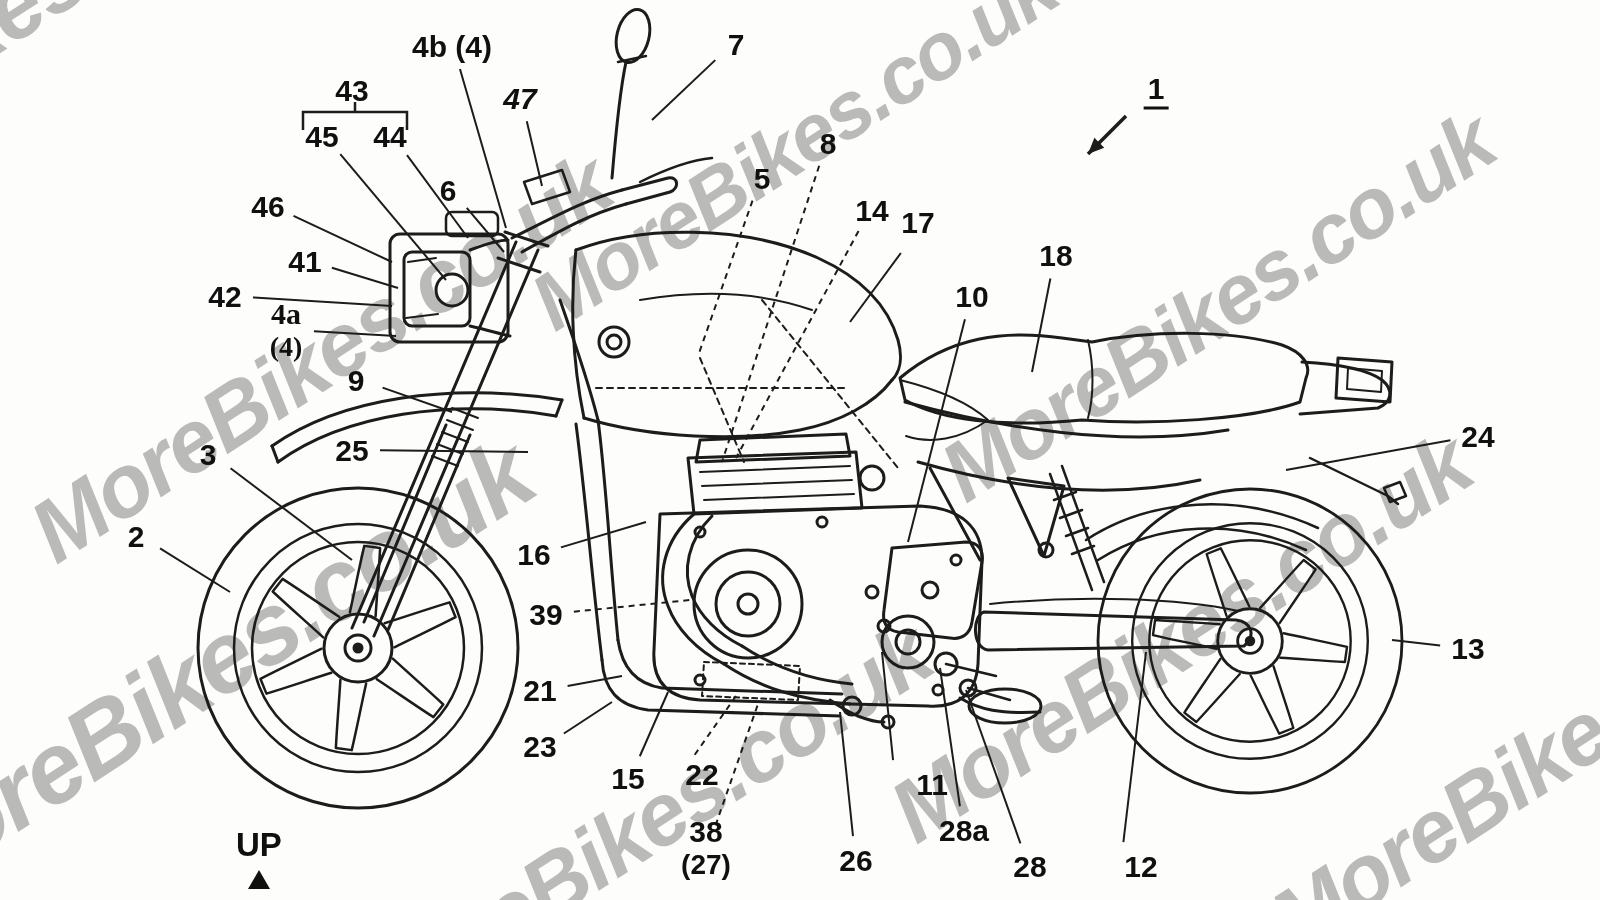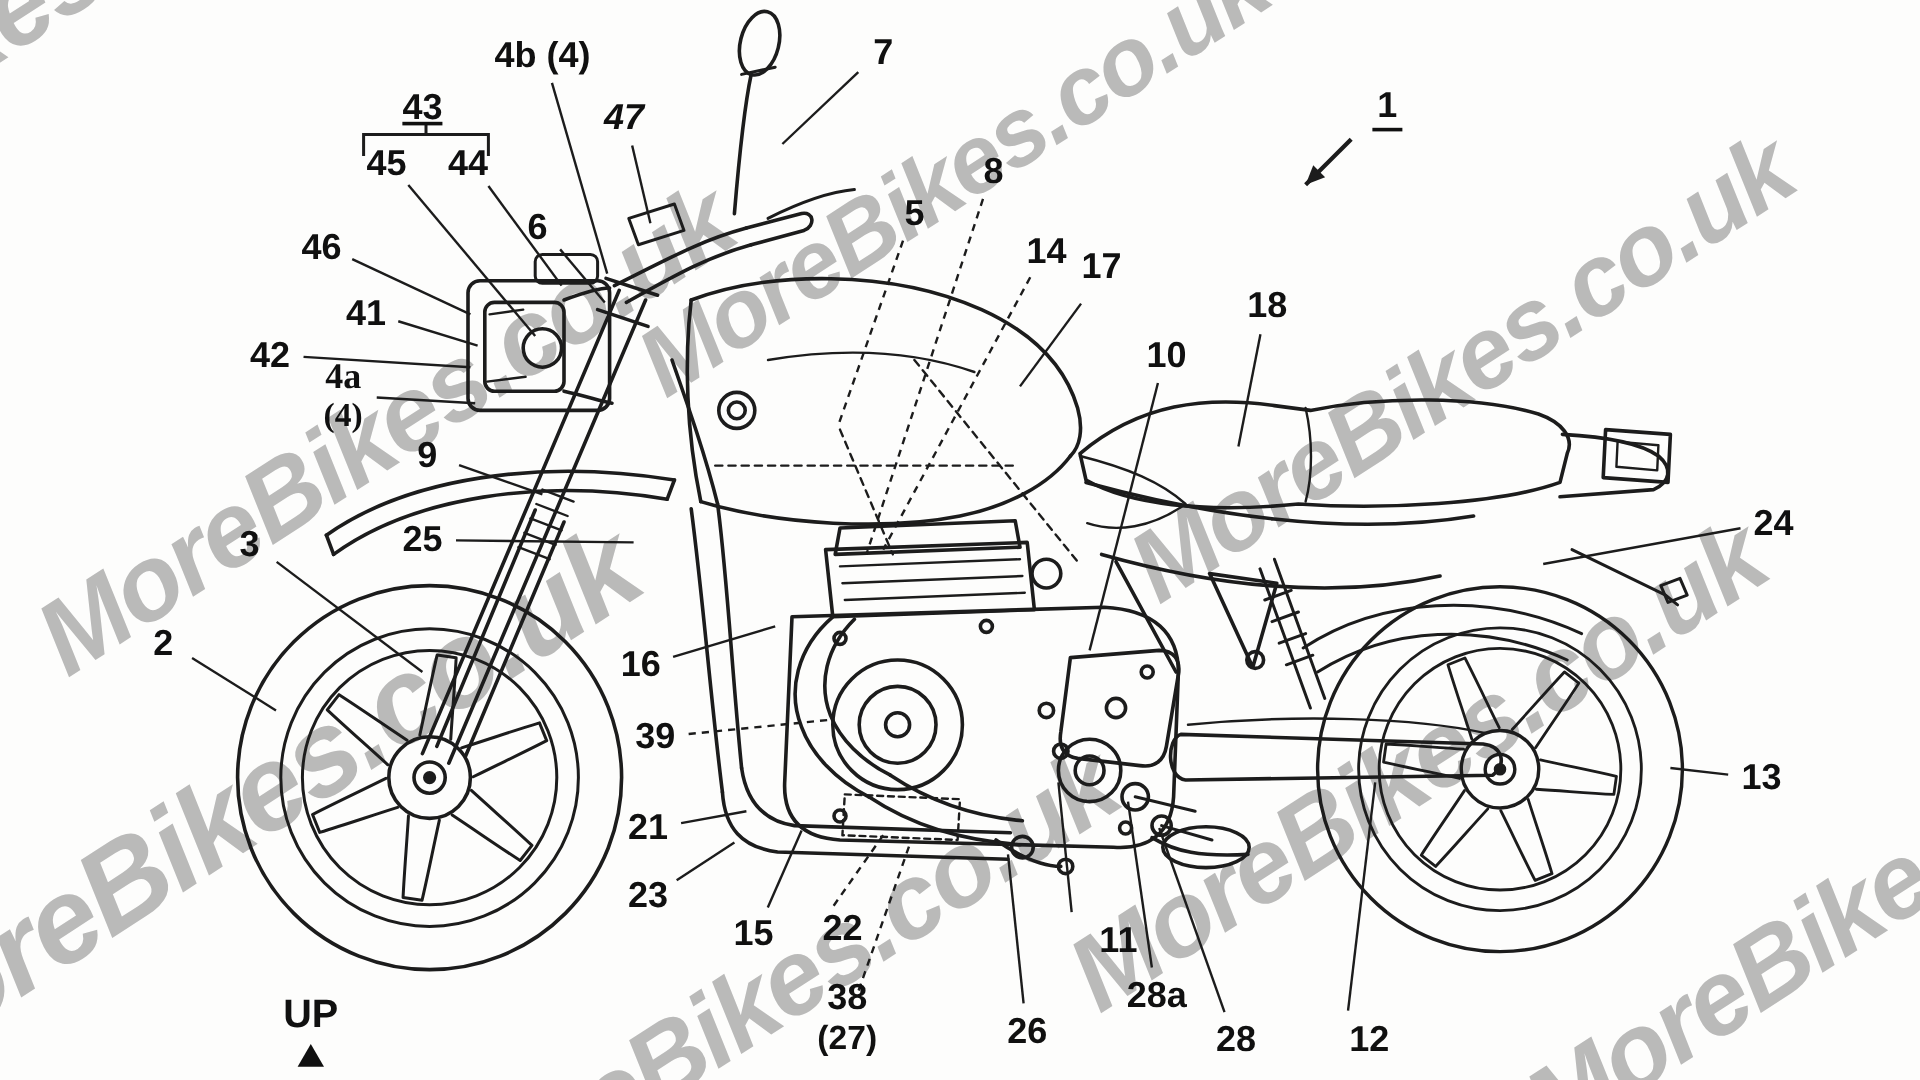--- a/index.html
+++ b/index.html
@@ -251,21 +251,21 @@
         <line x1="852.9905083965574" y1="836.1390308584196" x2="840" y2="712" stroke="#1c1c1c" stroke-width="2"></line>
         <line x1="893.0468662636233" y1="760.1338579672414" x2="882" y2="652" stroke="#1c1c1c" stroke-width="2"></line>
         <line x1="959.8966374894951" y1="806.2591169035071" x2="940" y2="668" stroke="#1c1c1c" stroke-width="2"></line>
         <line x1="1020.4311942335722" y1="843.4449578362775" x2="966" y2="690" stroke="#1c1c1c" stroke-width="2"></line>
         <line x1="1123.3770360562764" y1="842.1751961744009" x2="1146" y2="652" stroke="#1c1c1c" stroke-width="2"></line>
         <line x1="1440.1538473182006" y1="645.487565171567" x2="1392" y2="640" stroke="#1c1c1c" stroke-width="2"></line>
       </g>
   </svg>
 
   <div id="label-layer">
-      <div class="plabel" style="left: 352px; top: 90px; text-decoration: underline;"><span>43</span></div>
+      <div class="plabel" style="left: 352px; top: 90px;"><span>43</span></div>
       <div class="plabel" style="left: 322px; top: 136px;"><span>45</span></div>
       <div class="plabel" style="left: 390px; top: 136px;"><span>44</span></div>
       <div class="plabel" style="left: 452px; top: 46px;"><span>4b (4)</span></div>
       <div class="plabel" style="left: 520px; top: 98px; font-style: italic;"><span>47</span></div>
       <div class="plabel" style="left: 736px; top: 44px;"><span>7</span></div>
       <div class="plabel" style="left: 1156px; top: 88px;"><span class="ul">1</span></div>
       <div class="plabel" style="left: 448px; top: 190px;"><span>6</span></div>
       <div class="plabel" style="left: 268px; top: 206px;"><span>46</span></div>
       <div class="plabel" style="left: 305px; top: 261px;"><span>41</span></div>
       <div class="plabel" style="left: 225px; top: 296px;"><span>42</span></div>

